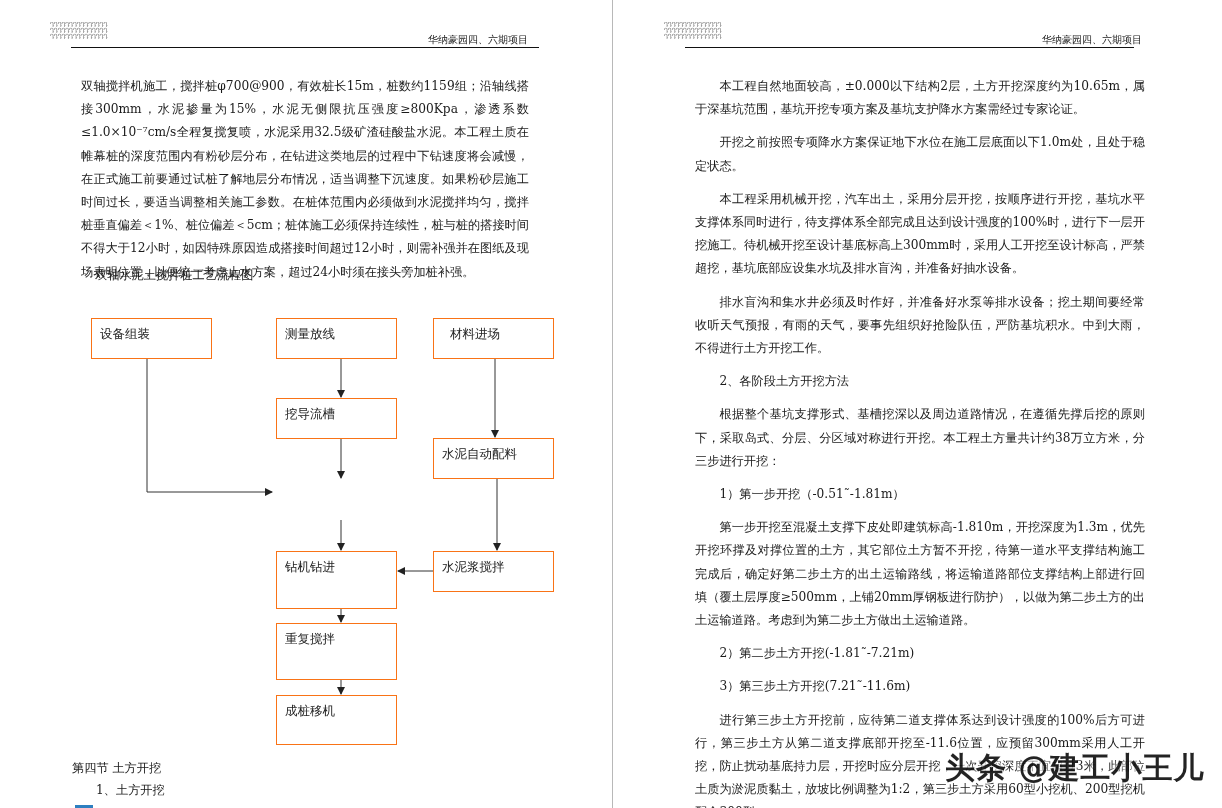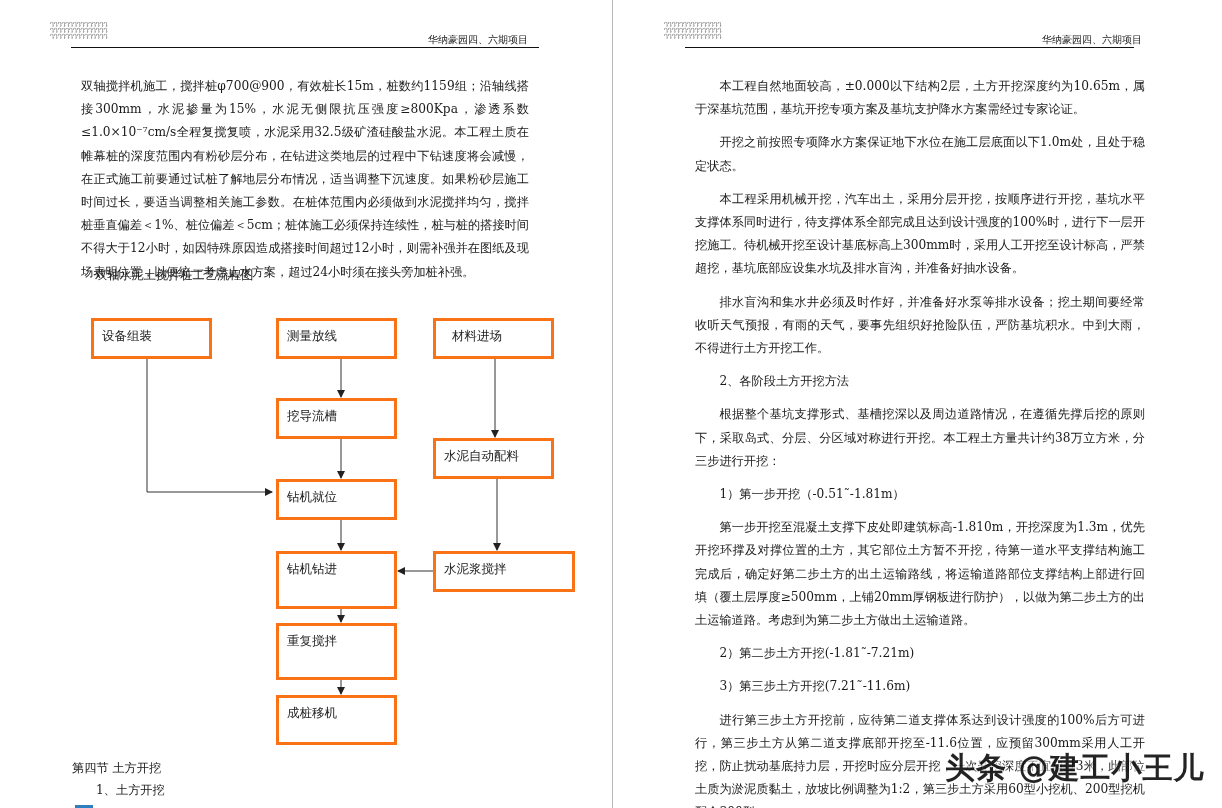--- a/index.html
+++ b/index.html
@@ -9,21 +9,21 @@
   #page-left { left:0; width:612px; }
   #page-right { left:614px; width:608px; }
   .gutter { position:absolute; left:612px; top:0; width:1px; height:808px; background:#b8b8b8; }
   .logo { position:absolute; top:22px; width:96px; height:20px; color:#8a8a8a;
           font-family:"DejaVu Sans Mono", monospace; font-size:7px; line-height:6px; letter-spacing:-0.4px; white-space:pre; overflow:hidden; }
   .header-title { position:absolute; top:33px; font-size:10px; font-family:"DejaVu Sans", sans-serif; color:#222; }
   .header-rule { position:absolute; top:47px; height:1px; background:#111; }
   .text { position:absolute; font-size:12.2px; line-height:23.2px; text-align:justify; }
   .text p { margin:10px; }
   .indent { text-indent:2em; }
-  .flow-box { position:absolute; border:3px solid #f97316; background:#fff; box-sizing:border-box;
+  .flow-box { position:absolute; border:1px solid #f97316; background:#fff; box-sizing:border-box;
               font-size:12.5px; padding:7px 0 0 8px; color:#222; }
   svg.connectors { position:absolute; left:0; top:0; }
   .blue-mark { position:absolute; height:3px; background:#2d7fc0; }
   .watermark { position:absolute; left:945px; top:748px; font-size:30px; color:#111; font-family:"DejaVu Sans", sans-serif;
                font-weight:bold; letter-spacing:1px; text-shadow:0 0 3px #fff, 0 0 6px #fff; opacity:0.92; }
 </style>
 </head>
 <body>
 
 <div class="page" id="page-left">
@@ -65,23 +65,22 @@
 
       <line x1="341" y1="664" x2="341" y2="694" marker-end="url(#arr)"></line>
     </g>
   </svg>
 
   <div class="flow-box" style="left:91px; top:318px; width:121px; height:41px;">设备组装</div>
   <div class="flow-box" style="left:276px; top:318px; width:121px; height:41px;">测量放线</div>
   <div class="flow-box" style="left:433px; top:318px; width:121px; height:41px;padding-left:16px;">材料进场</div>
   <div class="flow-box" style="left:276px; top:398px; width:121px; height:41px;">挖导流槽</div>
   <div class="flow-box" style="left:433px; top:438px; width:121px; height:41px;">水泥自动配料</div>
-  <div class="flow-box" style="left:276px; top:479px; width:121px; height:41px;">钻机就位</div>
   <div class="flow-box" style="left:276px; top:551px; width:121px; height:58px;">钻机钻进</div>
-  <div class="flow-box" style="left:433px; top:551px; width:142px; height:41px;">水泥浆搅拌</div>
+  <div class="flow-box" style="left:433px; top:551px; width:121px; height:41px;">水泥浆搅拌</div>
   <div class="flow-box" style="left:276px; top:623px; width:121px; height:57px;">重复搅拌</div>
   <div class="flow-box" style="left:276px; top:695px; width:121px; height:50px;">成桩移机</div>
 
   <div class="text" style="left:72px; top:757px; width:300px;">第四节  土方开挖</div>
   <div class="text" style="left:96px; top:779px; width:300px;">1、土方开挖</div>
   <div class="blue-mark" style="left:75px; top:805px; width:18px;"></div>
 </div>
 
 <div class="gutter"></div>
 

